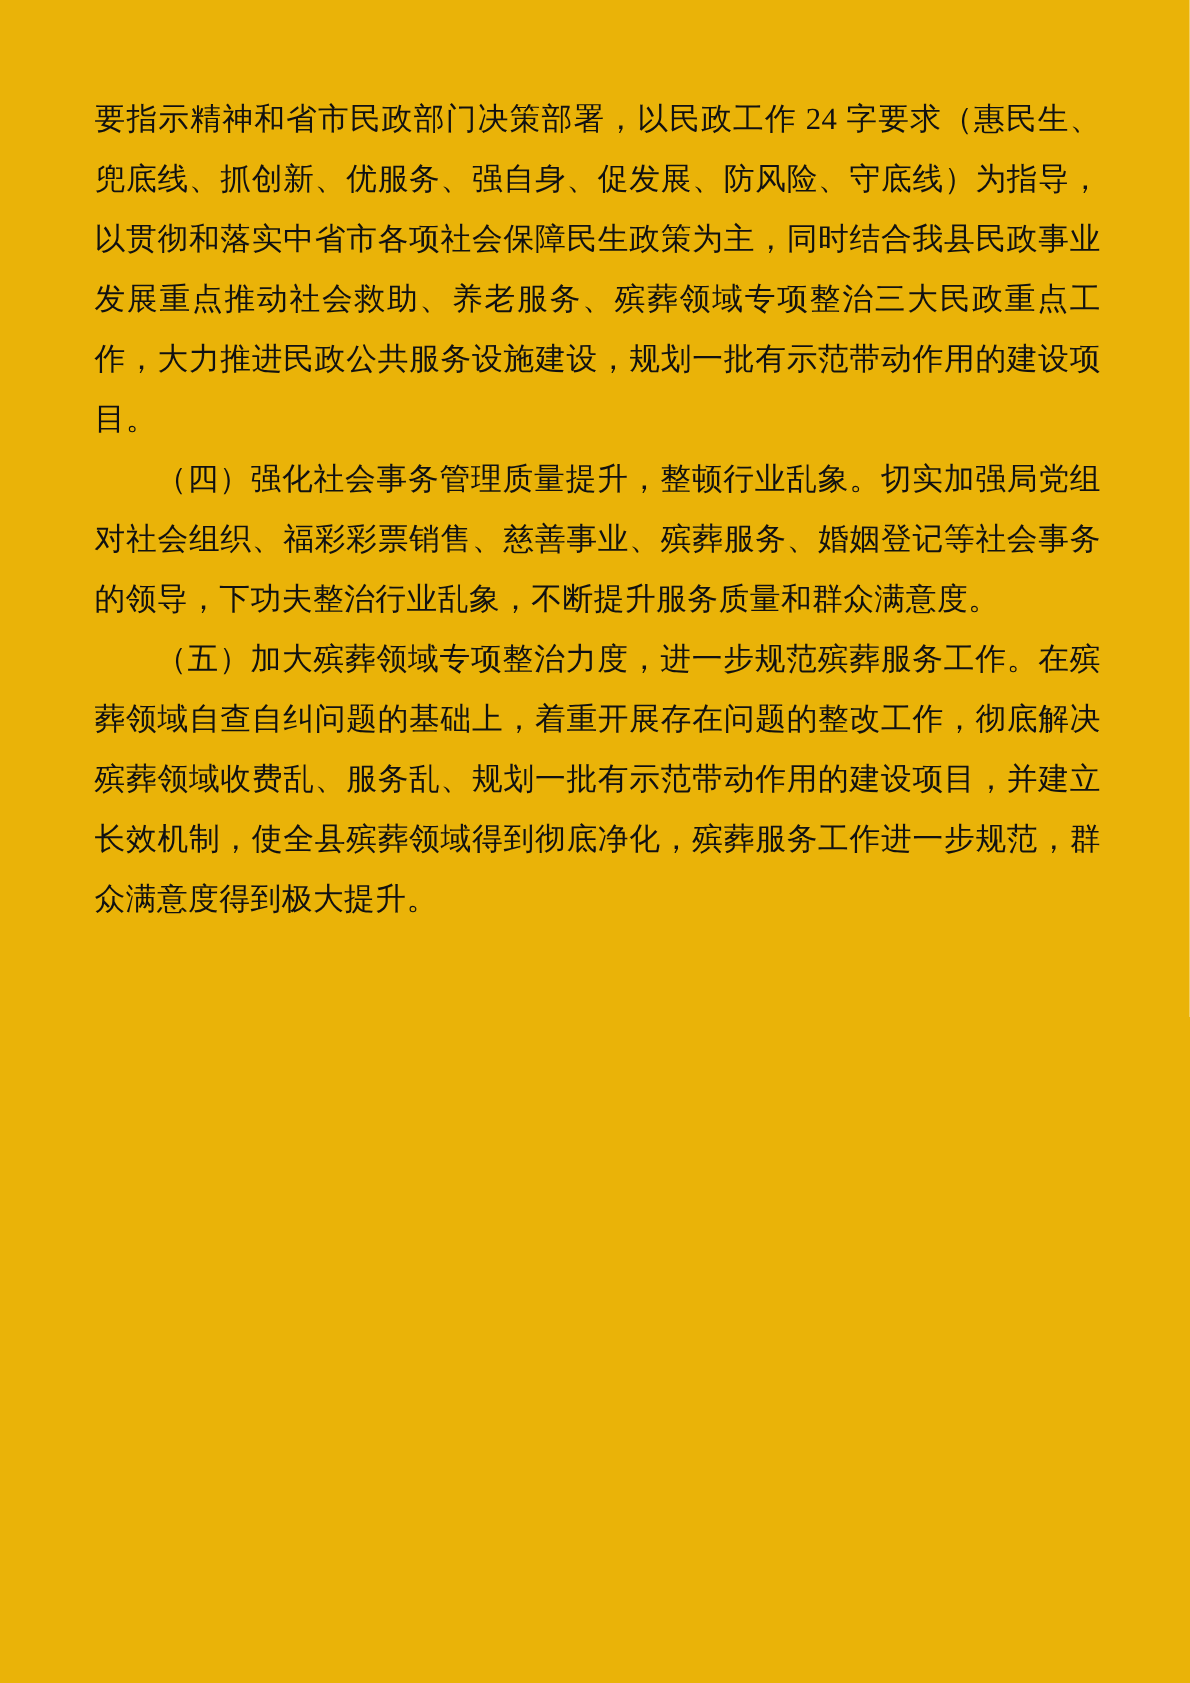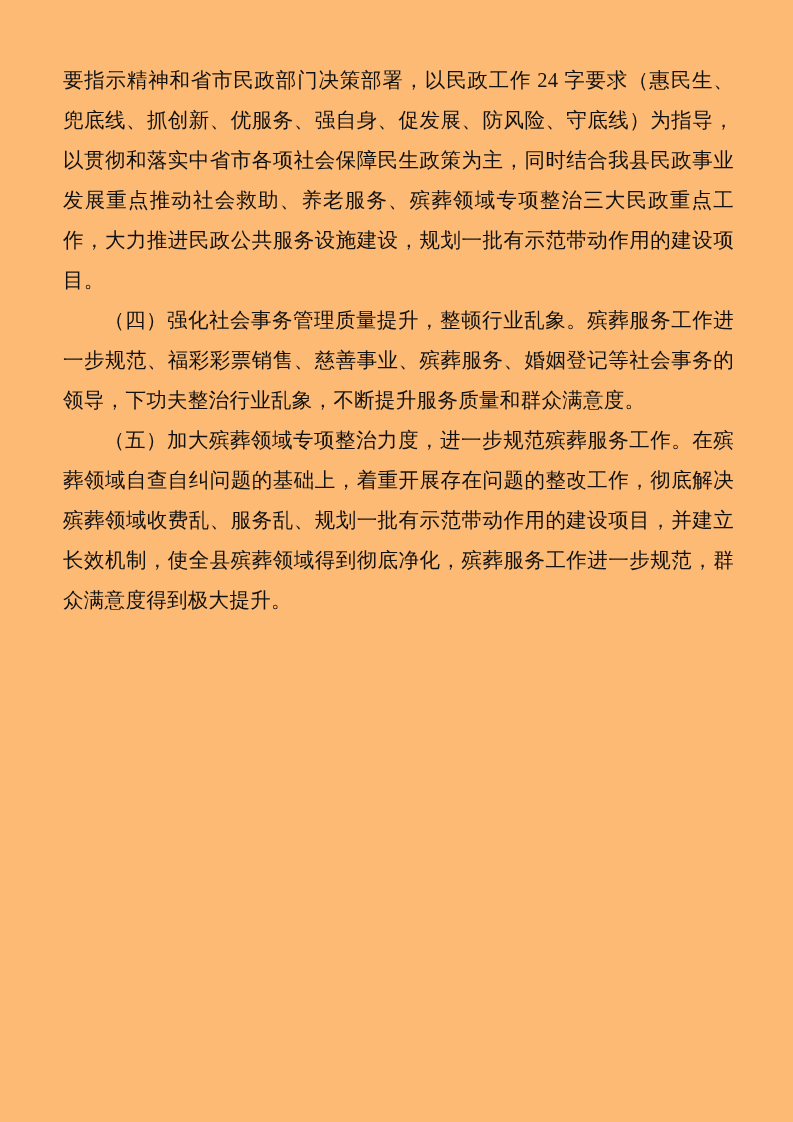--- a/index.html
+++ b/index.html
@@ -7,21 +7,21 @@
     padding: 0;
     background: #ffffff;
     width: 793px;
     height: 1122px;
     overflow: hidden;
   }
   .page {
     box-sizing: border-box;
     width: 793px;
     height: 1122px;
-    background: #fdba74;
+    background: #eab308;
     padding: 60px 59px 0 63px;
     font-family: "Liberation Serif", "DejaVu Serif", serif;
     color: #111111;
   }
   .para {
     margin: 0;
     font-size: 20.5px;
     line-height: 40px;
     text-align: justify;
     text-align-last: left;
@@ -31,16 +31,16 @@
   }
   .para.indent {
     text-indent: 2em;
   }
 </style>
 </head>
 <body>
 
 <div class="page">
   <p class="para">要指示精神和省市民政部门决策部署，以民政工作 24 字要求（惠民生、兜底线、抓创新、优服务、强自身、促发展、防风险、守底线）为指导，以贯彻和落实中省市各项社会保障民生政策为主，同时结合我县民政事业发展重点推动社会救助、养老服务、殡葬领域专项整治三大民政重点工作，大力推进民政公共服务设施建设，规划一批有示范带动作用的建设项目。</p>
-  <p class="para indent">（四）强化社会事务管理质量提升，整顿行业乱象。殡葬服务工作进一步规范、福彩彩票销售、慈善事业、殡葬服务、婚姻登记等社会事务的领导，下功夫整治行业乱象，不断提升服务质量和群众满意度。</p>
+  <p class="para indent">（四）强化社会事务管理质量提升，整顿行业乱象。切实加强局党组对社会组织、福彩彩票销售、慈善事业、殡葬服务、婚姻登记等社会事务的领导，下功夫整治行业乱象，不断提升服务质量和群众满意度。</p>
   <p class="para indent">（五）加大殡葬领域专项整治力度，进一步规范殡葬服务工作。在殡葬领域自查自纠问题的基础上，着重开展存在问题的整改工作，彻底解决殡葬领域收费乱、服务乱、规划一批有示范带动作用的建设项目，并建立长效机制，使全县殡葬领域得到彻底净化，殡葬服务工作进一步规范，群众满意度得到极大提升。</p>
 
 </div>
 
 </body></html>

